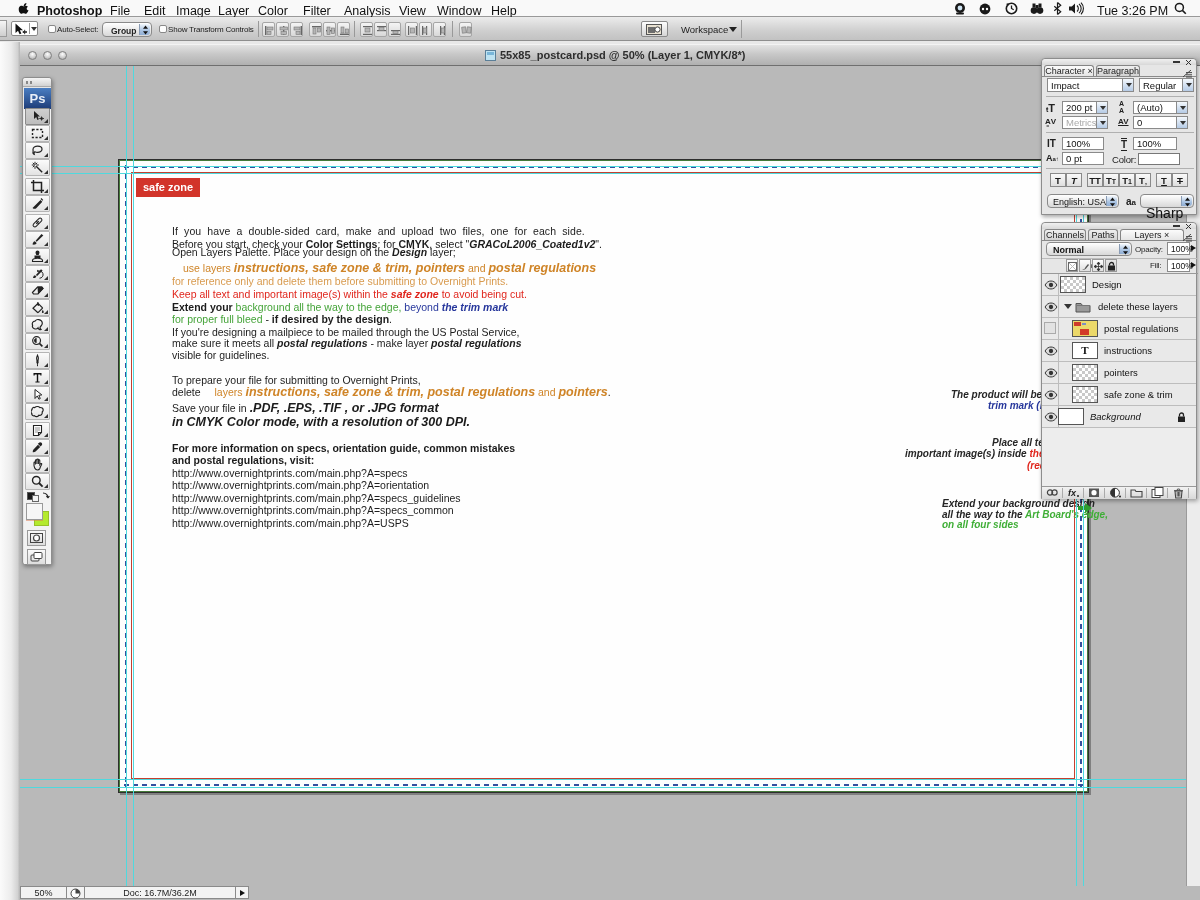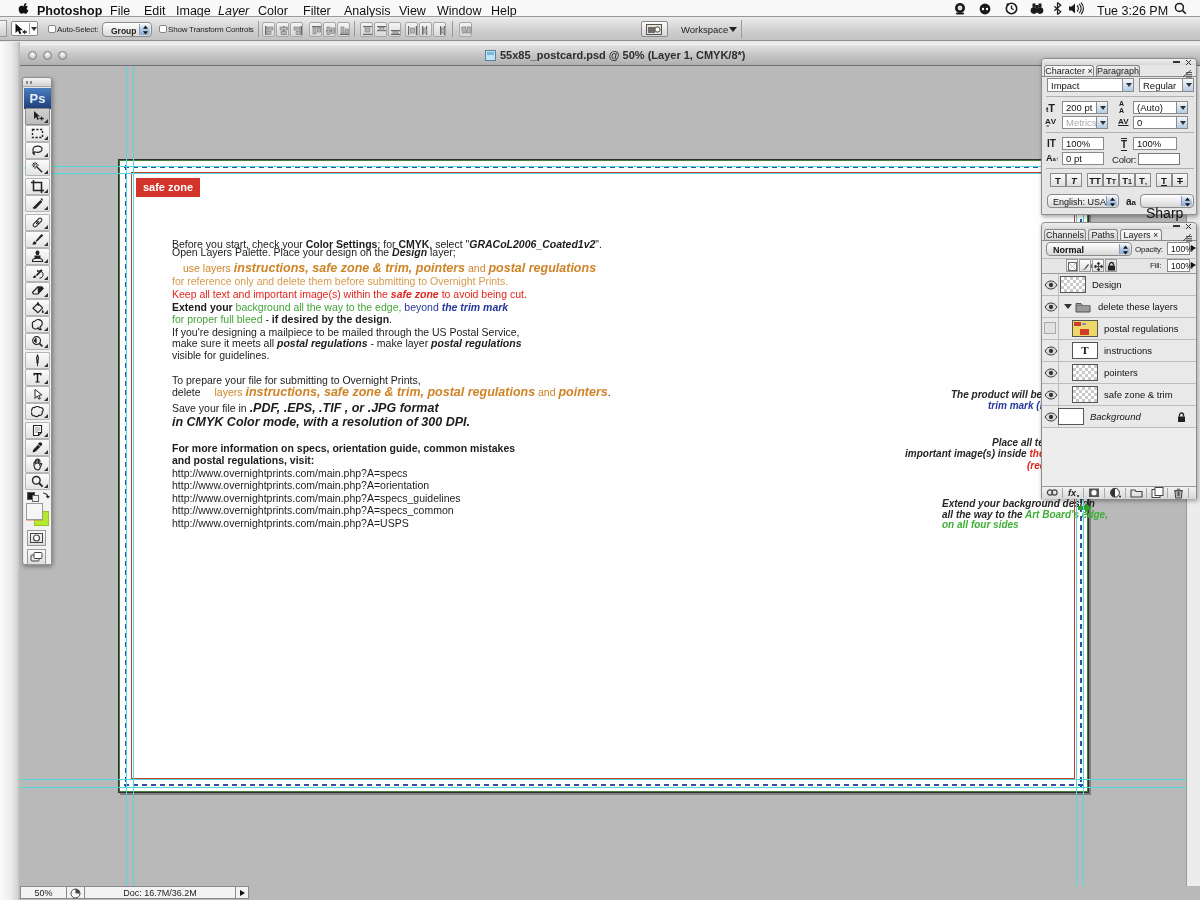--- a/index.html
+++ b/index.html
@@ -97,21 +97,21 @@
 
 <div id="menubar" class="abs">
 <svg class="abs" style="left:18px;top:2px" width="12" height="13" viewBox="0 0 12 13">
       <path d="M8.4 1.1c.1.8-.2 1.5-.7 2.1-.5.6-1.3 1-2 .9-.1-.7.3-1.5.7-2C6.9 1.5 7.8 1.1 8.4 1.1z" fill="#111"></path>
       <path d="M10.6 9.3c-.3.8-.5 1.1-.9 1.8-.6.9-1.4 2-2.4 2-.9 0-1.1-.6-2.3-.6-1.2 0-1.5.6-2.4.6-1 0-1.7-1-2.3-1.9C-.4 9.4-.6 6.9.3 5.6c.6-1 1.6-1.5 2.5-1.5 1 0 1.6.6 2.4.6.8 0 1.3-.6 2.4-.6.8 0 1.7.5 2.3 1.3-2 1.1-1.7 3.9.7 3.9z" fill="#111" transform="translate(1,0) scale(.9)"></path>
     </svg>
 <div class="mi" style="left:37px;font-weight:bold;">Photoshop</div>
 <div class="mi" style="left:110px;">File</div>
 <div class="mi" style="left:144px;">Edit</div>
 <div class="mi" style="left:176px;">Image</div>
-<div class="mi" style="left:218px;font-style:italic;">Layer</div>
+<div class="mi" style="left:218px;">Layer</div>
 <div class="mi" style="left:258px;">Color</div>
 <div class="mi" style="left:303px;">Filter</div>
 <div class="mi" style="left:344px;">Analysis</div>
 <div class="mi" style="left:399px;">View</div>
 <div class="mi" style="left:437px;">Window</div>
 <div class="mi" style="left:491px;">Help</div>
 <svg class="abs" style="left:953px;top:2px" width="14" height="13" viewBox="0 0 14 13">
       <circle cx="7" cy="6" r="5" fill="#1a1a1a"></circle>
       <circle cx="7" cy="6" r="2.4" fill="#cfe4f2"></circle>
       <rect x="3" y="10.5" width="8" height="2" rx="1" fill="#1a1a1a"></rect>
@@ -286,20 +286,21 @@
 <div id="paste" class="abs"></div>
 <div id="scrollstrip" class="abs"></div>
 <div id="canvas" class="abs">
 <div id="greenrect"></div>
 <div id="redrect"></div>
 <div class="dashh" style="left:5px;right:5px;top:6px;"></div>
 <div class="dashh" style="left:5px;right:5px;bottom:6px;"></div>
 <div class="dashv" style="top:5px;bottom:5px;left:6px;"></div>
 <div class="dashv" style="top:5px;bottom:5px;right:6px;"></div>
 <div id="szlabel">safe zone</div>
+<div class="tx" style="top:65px;"><span style="word-spacing:3px;letter-spacing:.1px">If you have a double-sided card, make and upload two files, one for each side.</span></div>
 <div class="tx" style="top:78px;">Before you start, check your <b>Color Settings</b>: for <b>CMYK</b>, select "<span class="bi">GRACoL2006_Coated1v2</span>".</div>
 <div class="tx" style="top:86px;">Open Layers Palette. Place your design on the <span class="bi">Design</span> layer;</div>
 <div class="tx" style="top:102px;"><span class="or1">use layers <span class="bi big">instructions, safe zone &amp; trim, pointers</span> and <span class="bi big">postal regulations</span></span></div>
 <div class="tx" style="top:115px;"><span class="or2">for reference only and delete them before submitting to Overnight Prints.</span></div>
 <div class="tx" style="top:128px;"><span class="red">Keep all text and important image(s) within the <span class="bi">safe zone</span> to avoid being cut.</span></div>
 <div class="tx" style="top:141px;"><b>Extend your</b> <span class="grn">background all the way to the edge,</span> <span class="blu">beyond <span class="bi">the trim mark</span></span></div>
 <div class="tx" style="top:153px;"><span class="grn">for proper full bleed</span> - <b>if desired by the design</b>.</div>
 <div class="tx" style="top:166px;">If you're designing a mailpiece to be mailed through the US Postal Service,</div>
 <div class="tx" style="top:177px;">make sure it meets all <span class="bi">postal regulations</span> - make layer <span class="bi">postal regulations</span></div>
 <div class="tx" style="top:189px;">visible for guidelines.</div>
@@ -610,21 +611,21 @@
 </div>
 <div class="pal abs" style="left:1041px;top:222px;width:156px;height:277px;">
 <div style="position:absolute;left:0;top:0;right:0;height:6px;background:linear-gradient(#f0f0f0,#d8d8d8);border-radius:4px 4px 0 0;">
       <div style="position:absolute;right:16px;top:2px;width:7px;height:2px;background:#333;"></div>
       <svg width="5" height="5" style="position:absolute;right:5px;top:1px">
         <path d="M0 0L5 5M5 0L0 5" stroke="#333" stroke-width="1"></path>
       </svg>
     </div>
 <div class="tab" style="left:2px;top:6px;width:42px;line-height:11px;font-size:9px;">Channels</div>
 <div class="tab" style="left:46px;top:6px;width:30px;line-height:11px;font-size:9px;">Paths</div>
-<div class="tab act" style="left:78px;top:6px;width:42px;line-height:11px;font-size:9px;">Layers ×</div>
+<div class="tab act" style="left:78px;top:6px;width:64px;line-height:11px;font-size:9px;">Layers ×</div>
 <div style="position:absolute;left:0;top:17px;right:0;bottom:0;background:#e6e6e6;border-top:1px solid #8a8a8a;"></div>
 <svg width="10" height="8" style="position:absolute;right:3px;top:11px">
       <path d="M0 7L8 0M3 7h6M3 4.8h6M3 2.6h6" stroke="#444" stroke-width="1"></path>
     </svg>
 <div class="aqua" style="left:4px;top:19px;width:86px;height:14px;">
       <span style="position:absolute;left:6px;top:2px;font-size:9px;font-weight:bold;">Normal</span>
       <div class="stp">
         <svg width="9" height="12" viewBox="0 0 9 12" style="position:absolute;left:0.5px;top:0">
           <path d="M4.5 1.5L7 4.7H2z" fill="#111"></path>
           <path d="M4.5 10.5L2 7.3h5z" fill="#111"></path>

